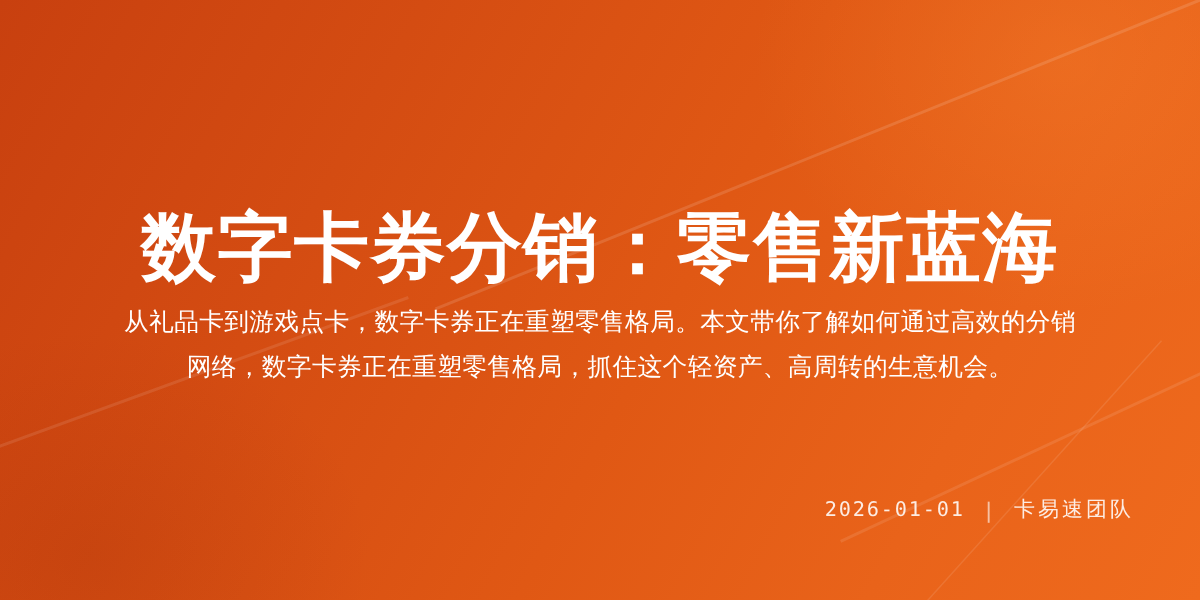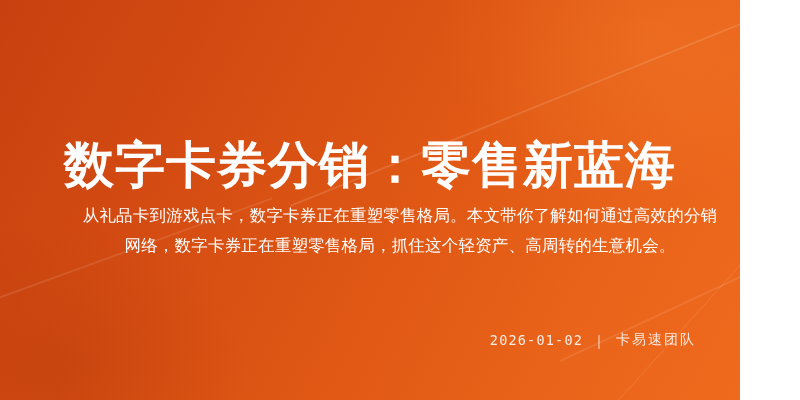--- a/index.html
+++ b/index.html
@@ -2,21 +2,21 @@
 <html><head>
 <meta charset="utf-8">
 <style>
   html, body {
     margin: 0;
     padding: 0;
     background: #ffffff;
   }
   #banner {
     position: relative;
-    width: 740px;
+    width: 800px;
     height: 400px;
     overflow: hidden;
     background: linear-gradient(118deg, #c8400f 0%, #d44c12 28%, #e05814 55%, #e9631a 78%, #ef6a1d 100%);
     font-family: "Liberation Sans", "DejaVu Sans", sans-serif;
     box-sizing: border-box;
   }
 
   
   .streak {
     position: absolute;
@@ -152,19 +152,19 @@
   <div class="streak streak-c"></div>
   <div class="streak streak-d"></div>
 
   <div class="content">
 
     <h1 class="title">数字卡券分销：零售新蓝海</h1>
 
     <p class="subtitle">从礼品卡到游戏点卡，数字卡券正在重塑零售格局。本文带你了解如何通过高效的分销网络，数字卡券正在重塑零售格局，抓住这个轻资产、高周转的生意机会。</p>
 
     <div class="meta">
-      <span class="meta-date">2026-01-02</span>
+      <span class="meta-date">2026-01-01</span>
       <span class="meta-sep">|</span>
       <span class="meta-author">卡易速团队</span>
     </div>
 
   </div>
 </div>
 
 </body></html>

